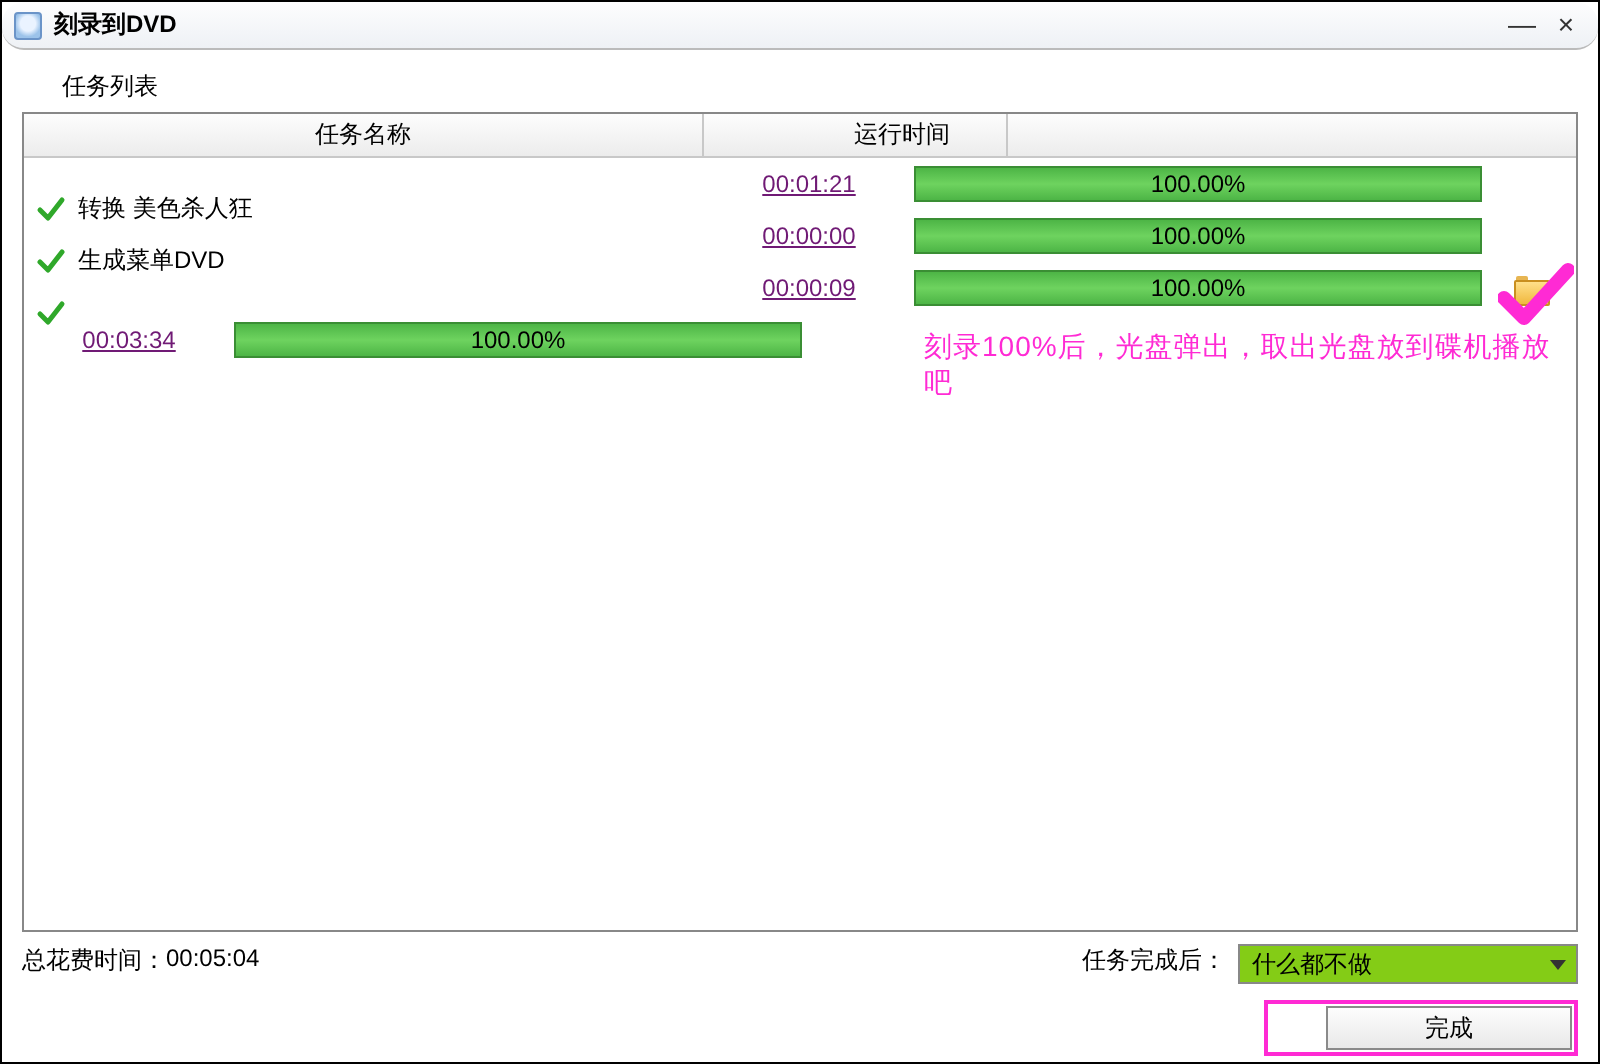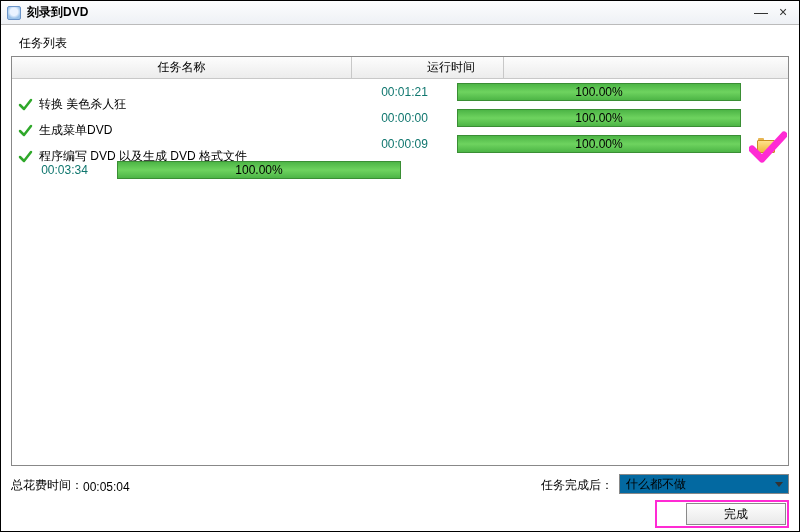--- a/index.html
+++ b/index.html
@@ -13,40 +13,41 @@
     position: relative;
     color: #000;
   }
   
   .titlebar {
     height: 24px;
     background: linear-gradient(#fdfdfe, #eef1f5);
     border-bottom: 1px solid #bbb;
     display: flex; align-items: center;
     padding: 0 6px;
+    border-radius: 11px;
   }
   .titlebar .app-icon {
     width: 14px; height: 14px; margin-right: 6px;
     background: radial-gradient(circle at 50% 40%, #eaf3ff 40%, #9cc3ea 70%);
     border: 1px solid #6b94c8; border-radius: 2px;
   }
   .titlebar .title { font-weight: bold; font-size: 12px; flex: 1; }
   .titlebar .winbtn {
     width: 20px; height: 16px; line-height: 14px;
     text-align: center; font-family: Arial, sans-serif;
     color: #333; cursor: pointer; margin-left: 2px;
   }
   .titlebar .winbtn.min { font-size: 14px; }
   .titlebar .winbtn.close { font-size: 14px; }
   
   .content {
     position: absolute; top: 24px; left: 0; right: 0; bottom: 0;
     padding: 8px 10px 10px 10px;
   }
-  .section-label { margin: 2px 0 4px 8px; }
+  .section-label { margin: 2px 0 4px 20px; }
   .listpane {
     border: 1px solid #888;
     height: 410px;
     background: #fff;
     position: relative;
     overflow: hidden;
   }
   
   .hdr {
     display: flex; height: 22px;
@@ -64,21 +65,21 @@
   .col-name  { width: 340px; }
   .col-time  { width: 105px; }
   .col-prog  { width: 284px; }
   .col-extra { flex: 1; }
   
   .row {
     display: flex; height: 26px; align-items: center;
   }
   .row .cell { display: flex; align-items: center; }
   .row .cell.name { width: 340px; padding-left: 6px; margin-top: 24px; }
-  .row .cell.time { width: 105px; justify-content: center; color: #0f766e;}
+  .row .cell.time { width: 105px; justify-content: center; color: #701a75; text-decoration: underline;}
   .row .cell.prog { width: 284px; justify-content: center; }
   .row .cell.extra { flex: 1; justify-content: center; }
   .check {
     width: 15px; height: 15px; margin-right: 6px; flex: none;
   }
   .check svg { display: block; }
   .taskname { color: #000; }
   .progressbar {
     width: 331px; height: 18px;
     background: linear-gradient(#4db546, #6ed35f 50%, #4db546);
@@ -110,45 +111,45 @@
   .annot-check svg { display: block; }
   .annot-text {
     position: absolute;
     left: 450px; top: 108px;
     color: #ff2ad4; font-size: 14px;
     pointer-events: none;
     letter-spacing: 0.5px;
   }
   
   .footer1 {
-    display: flex; align-items: flex-end;
+    display: flex; align-items: flex-start;
     margin-top: 6px; height: 22px;
   }
   .footer1 .spacer { flex: 1; }
   .footer1 .lbl { margin-right: 6px; }
   .selectwrap {
     position: relative; width: 170px; height: 20px;
-    border: 1px solid #888; background: #0369a1;
+    border: 1px solid #888; background: #84cc16;
     display: flex; align-items: center;
   }
   .selectwrap .seltext { padding-left: 6px; flex: 1; }
   .selectwrap .selbtn {
     width: 18px; height: 100%;
     display: flex; align-items: center; justify-content: center;
     color: #333;
   }
   .footer2 {
     display: flex; justify-content: flex-end;
     margin-top: 6px;
   }
   .donebtn-wrap {
     border: 2px solid #ff2ad4; padding: 1px;
   }
   .donebtn {
-    width: 100px; height: 22px;
+    width: 123px; height: 22px;
     background: linear-gradient(#fdfdfd,#e9e9e9);
     border: 1px solid #8a8a8a;
     display: flex; align-items: center; justify-content: center;
     cursor: pointer;
     margin-left: 28px;
   }
 </style>
 </head>
 <body>
 
@@ -203,21 +204,20 @@
           </div>
           <div class="cell extra"></div>
         </div>
         <div class="row">
           <div class="cell name">
             <span class="check">
               <svg width="15" height="15" viewBox="0 0 15 15">
                 <path d="M2 8 L6 12 L13 3" stroke="#2fa82a" stroke-width="2.5" fill="none" stroke-linecap="round" stroke-linejoin="round"></path>
               </svg>
             </span>
-            <span class="taskname">程序编写 DVD 以及生成 DVD 格式文件</span>
           </div>
           <div class="cell time">00:00:09</div>
           <div class="cell prog">
             <div class="progressbar">
               <span>100.00%</span>
             </div>
           </div>
           <div class="cell extra">
             <div class="folder-icon"></div>
           </div>
@@ -231,20 +231,21 @@
           </div>
           <div class="cell extra"></div>
         </div>
       </div>
 
     <div class="annot-check">
       <svg width="38" height="32" viewBox="0 0 38 32">
         <path d="M3 18 L13 28 L35 4" stroke="#ff2ad4" stroke-width="7" fill="none" stroke-linecap="round" stroke-linejoin="round"></path>
       </svg>
     </div>
+    <div class="annot-text">刻录100%后，光盘弹出，取出光盘放到碟机播放吧</div>
   </div>
 
   <div class="footer1">
     <span>总花费时间：</span>
     <span>00:05:04</span>
     <div class="spacer"></div>
     <span class="lbl">任务完成后：</span>
     <div class="selectwrap">
       <div class="seltext">什么都不做</div>
       <div class="selbtn">

